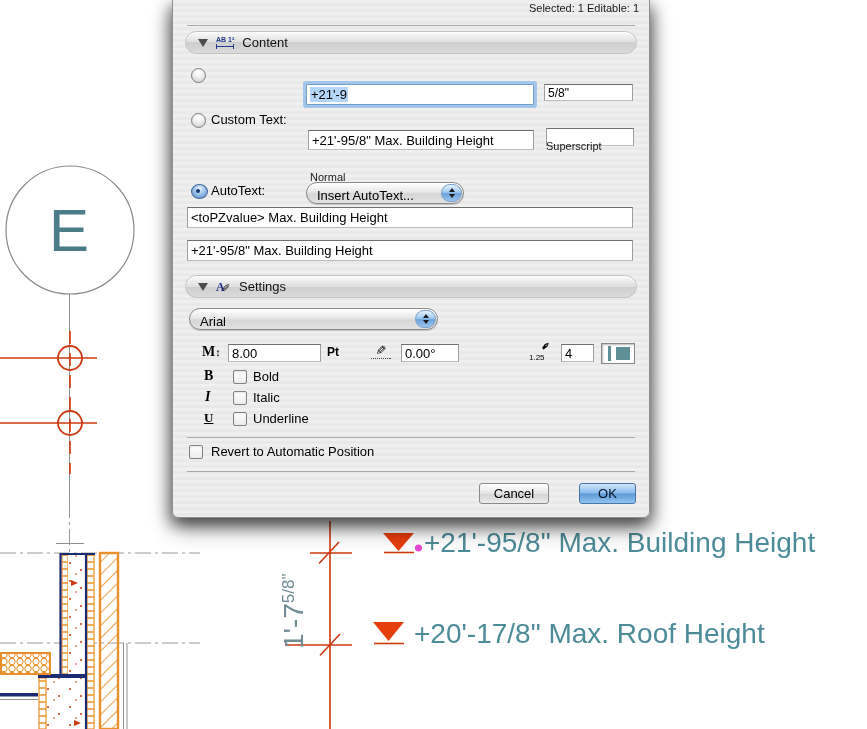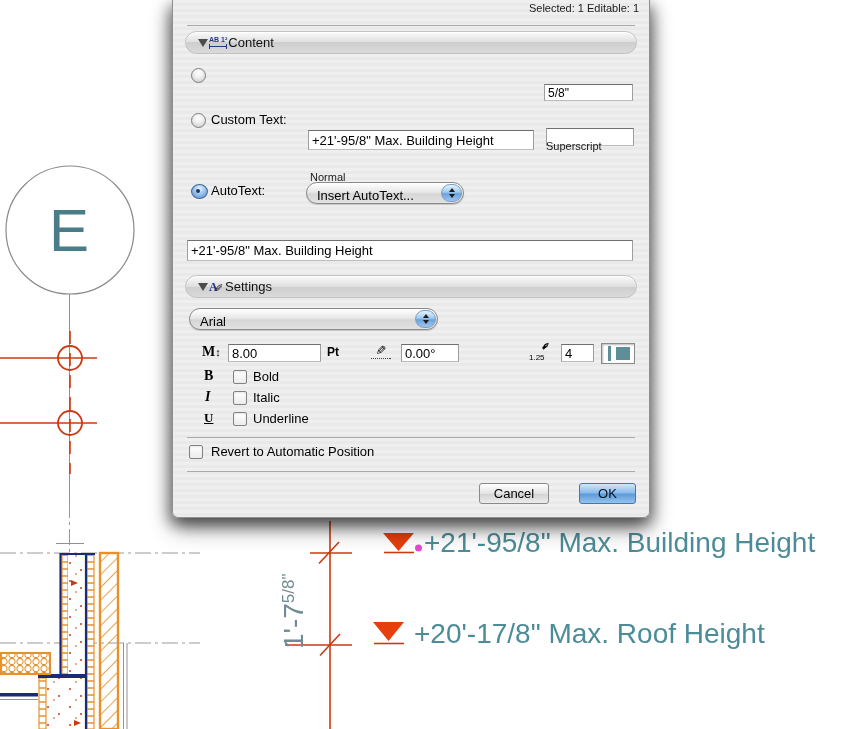--- a/index.html
+++ b/index.html
@@ -23,21 +23,21 @@
     box-shadow:-4px 6px 14px rgba(0,0,0,.30),4px 6px 14px rgba(0,0,0,.30),0 10px 22px rgba(0,0,0,.45);
     font-size:13px;color:#000;
   }
   .lbl{position:absolute;font-size:13px;color:#000;white-space:nowrap}
   .cap{position:absolute;font-size:11px;color:#1a1a1a;white-space:nowrap}
   .sep{position:absolute;left:14px;right:14px;height:1px;background:#a9a9a9}
   .hdr{
     position:absolute;left:12px;width:452px;height:23px;border-radius:12px;
     background:linear-gradient(#fbfbfb,#dedede 50%,#cecece 50%,#dadada);
     border:1px solid #c2c2c2;box-shadow:inset 0 1px 0 rgba(255,255,255,.85);
-    display:flex;align-items:center;gap:1px;padding-left:12px;box-sizing:border-box;
+    display:flex;align-items:center;gap:8px;padding-left:12px;box-sizing:border-box;
   }
   .disc{width:0;height:0;border-left:5.5px solid transparent;border-right:5.5px solid transparent;border-top:8px solid #4c4c4c}
   .hdr-title{font-size:13px;color:#111}
   .cicon{display:flex;flex-direction:column;align-items:center;line-height:1}
   .cicon-t{font-size:7px;font-weight:bold;color:#223a8c;letter-spacing:0}
   .cicon-b{display:block;width:16px;height:5px;border-left:1px solid #223a8c;border-right:1px solid #223a8c;position:relative;margin-top:1px}
   .cicon-b::after{content:"";position:absolute;left:0;right:0;top:2px;border-top:1px solid #223a8c}
   .sicon{display:flex;align-items:center;line-height:1}
   .sicon-a{font-family:"Liberation Serif",serif;font-weight:bold;font-size:12px;color:#1d2f86}
   .sicon-pen{font-size:10px;color:#222;transform:rotate(-90deg);margin-left:-2px}
@@ -172,20 +172,23 @@
   <div class="hdr" style="top:31px">
     <span class="disc"></span>
     <span class="cicon">
       <span class="cicon-t">AB 1²</span>
       <span class="cicon-b"></span>
     </span>
     <span class="hdr-title">Content</span>
   </div>
 
   <div class="radio" style="left:18px;top:68px"></div>
+  <div class="field focused" style="left:133px;top:84px;width:228px;height:21px">
+    <span class="sel">+21'-9</span>
+  </div>
   <div class="field" style="left:371px;top:84px;width:89px;height:17px;font-size:12px">
     <span>5/8"</span>
   </div>
 
   <div class="radio" style="left:18px;top:113px"></div>
   <span class="lbl" style="left:38px;top:112px">Custom Text:</span>
   <div class="field" style="left:135px;top:130px;width:226px;height:20px">
     <span>+21'-95/8" Max. Building Height</span>
   </div>
   <div class="field" style="left:373px;top:128px;width:88px;height:18px">
@@ -196,20 +199,23 @@
 
   <div class="radio sel" style="left:18px;top:184px"></div>
   <span class="lbl" style="left:38px;top:183px">AutoText:</span>
   <div class="popup" style="left:133px;top:182px;width:158px;height:22px">
     <span>Insert AutoText...</span>
     <span class="pcap">
         <span class="tu"></span>
         <span class="td"></span>
       </span>
   </div>
+  <div class="field" style="left:14px;top:207px;width:446px;height:21px">
+    <span>&lt;toPZvalue&gt; Max. Building Height</span>
+  </div>
   <div class="field" style="left:14px;top:240px;width:446px;height:21px">
     <span>+21'-95/8" Max. Building Height</span>
   </div>
 
   <div class="hdr" style="top:275px">
     <span class="disc"></span>
     <span class="sicon">
       <span class="sicon-a">A</span>
       <span class="sicon-pen">✎</span>
     </span>

